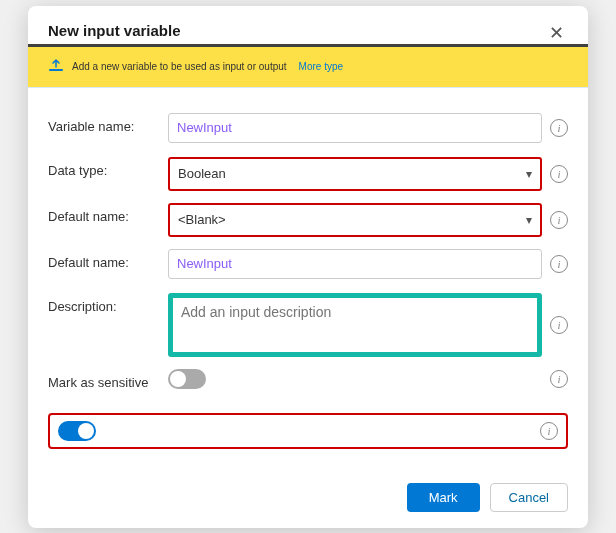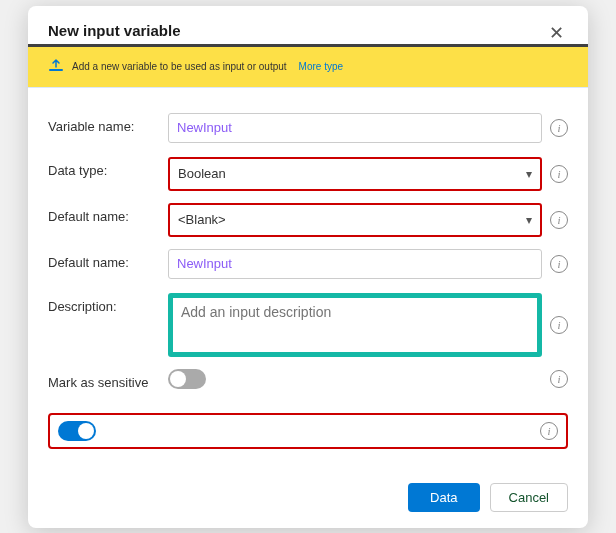--- a/index.html
+++ b/index.html
@@ -199,21 +199,21 @@
       color: #fff;
       border: none;
       border-radius: 4px;
       padding: 6px 22px;
       font-size: 13px;
       cursor: pointer;
       font-family: inherit;
     }
     .btn-cancel {
       background: #fff;
-      color: #14532d;
+      color: #0369a1;
       border: 1px solid #ccc;
       border-radius: 4px;
       padding: 6px 18px;
       font-size: 13px;
       cursor: pointer;
       font-family: inherit;
     }
   </style>
 </head>
 <body>
@@ -330,16 +330,16 @@
           <div class="info-icon">
               <span>i</span>
             </div>
         </div>
       </div>
     </div>
 
   </div>
 
   <div class="dialog-footer">
-    <button class="btn-save">Data</button>
+    <button class="btn-save">Mark</button>
     <button class="btn-cancel">Cancel</button>
   </div>
 </div>
 
 </body></html>

